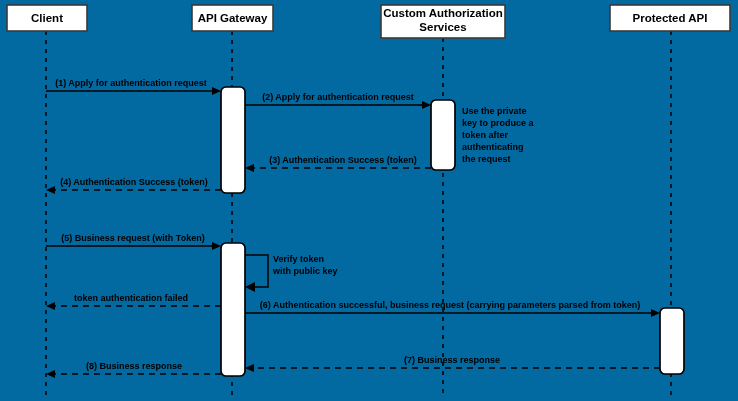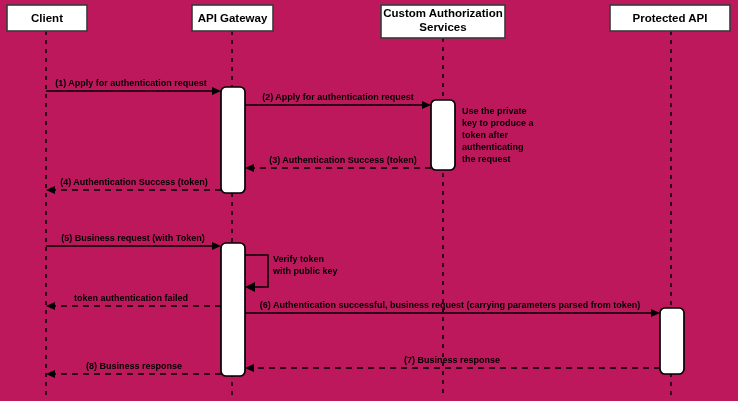--- a/index.html
+++ b/index.html
@@ -7,21 +7,21 @@
     padding: 0;
     background: #ffffff;
   }
   body {
     font-family: "Liberation Sans", sans-serif;
   }
   #diagram-root {
     position: relative;
     width: 738px;
     height: 401px;
-    background: #be185d;
+    background: #0369a1;
     overflow: hidden;
   }
   svg.seq {
     position: absolute;
     left: 0;
     top: 0;
     width: 738px;
     height: 401px;
     display: block;
   }

